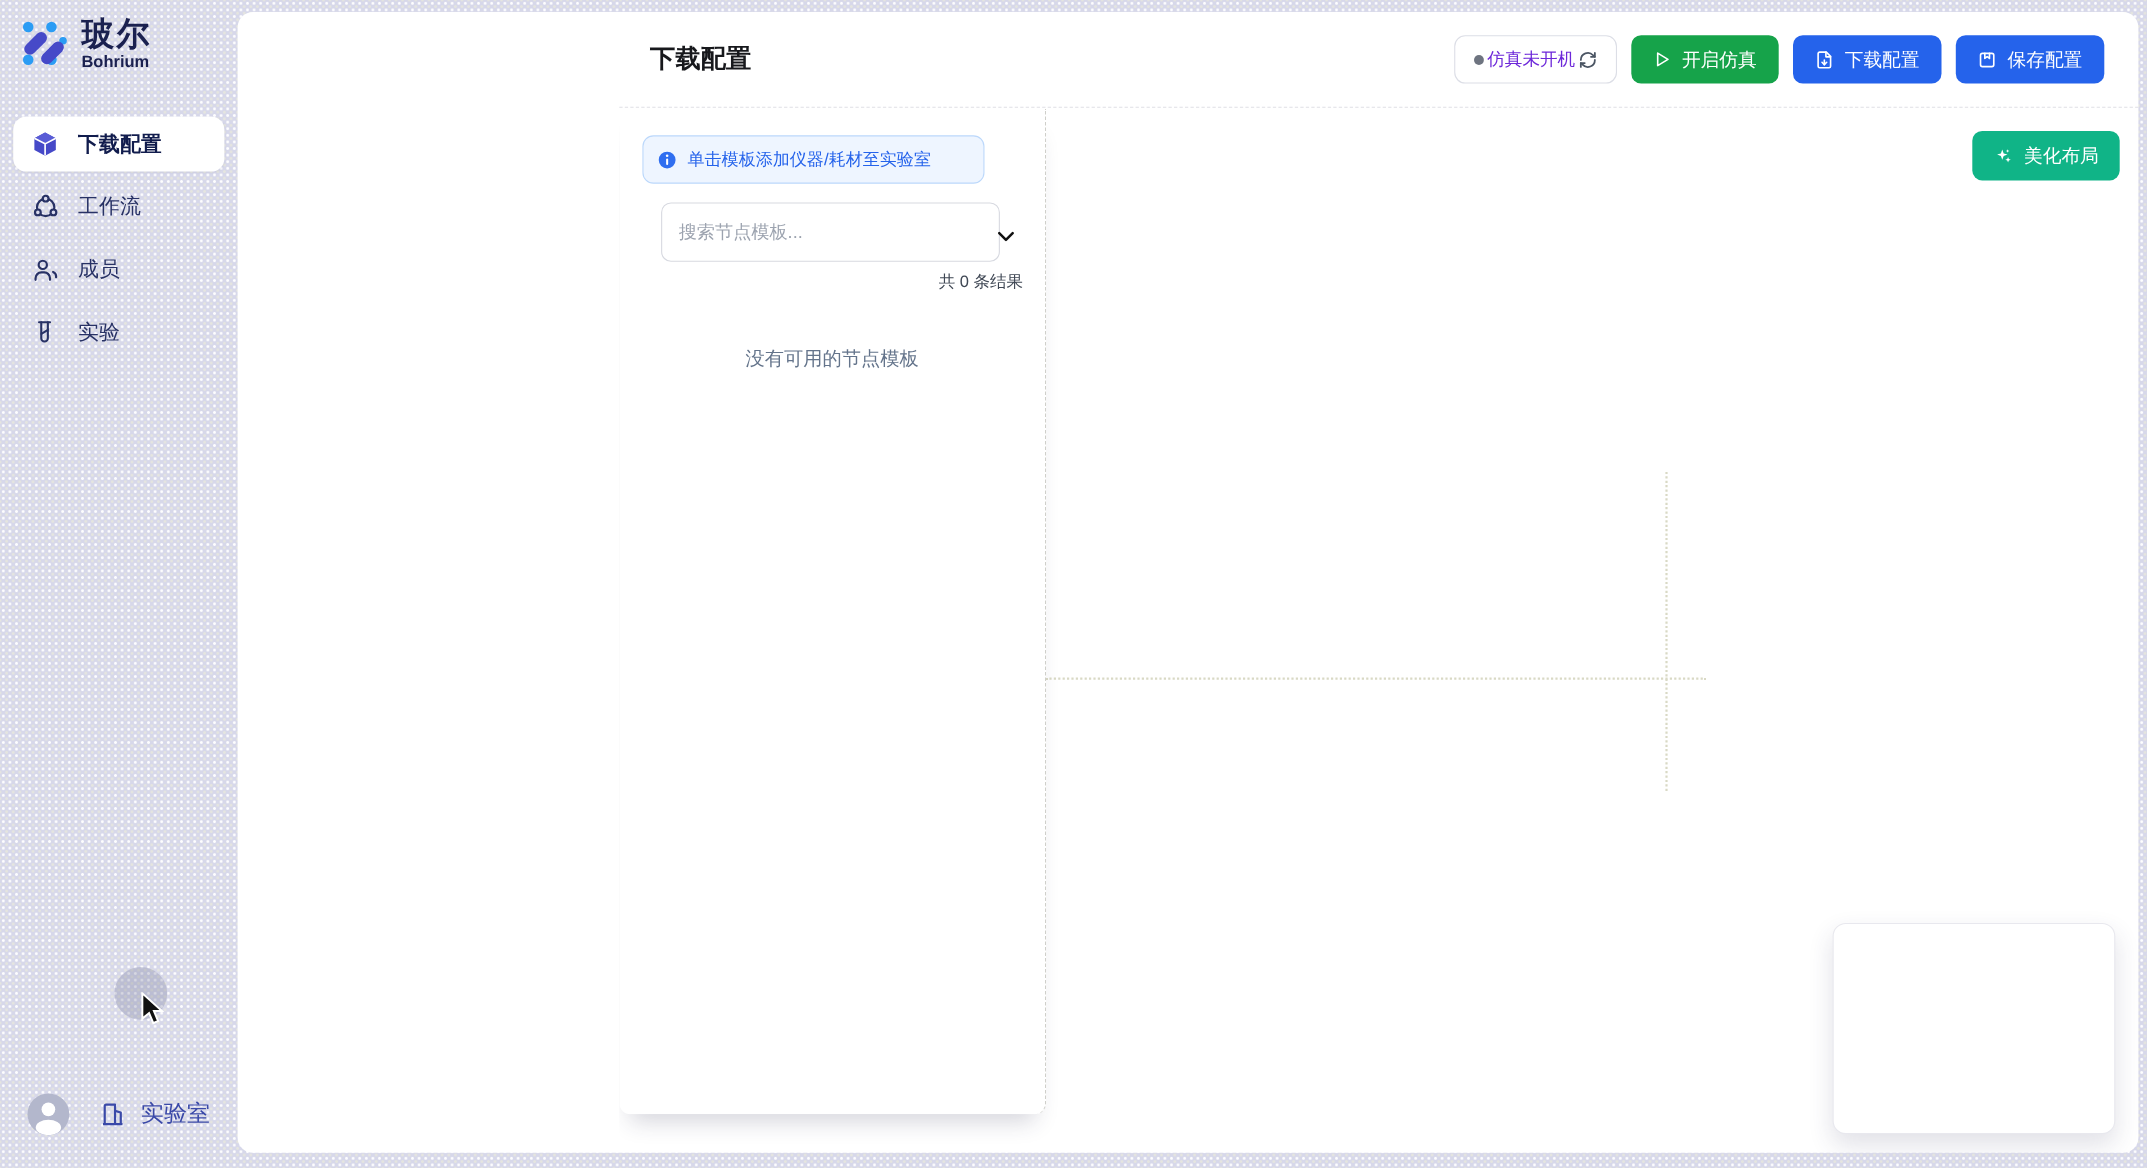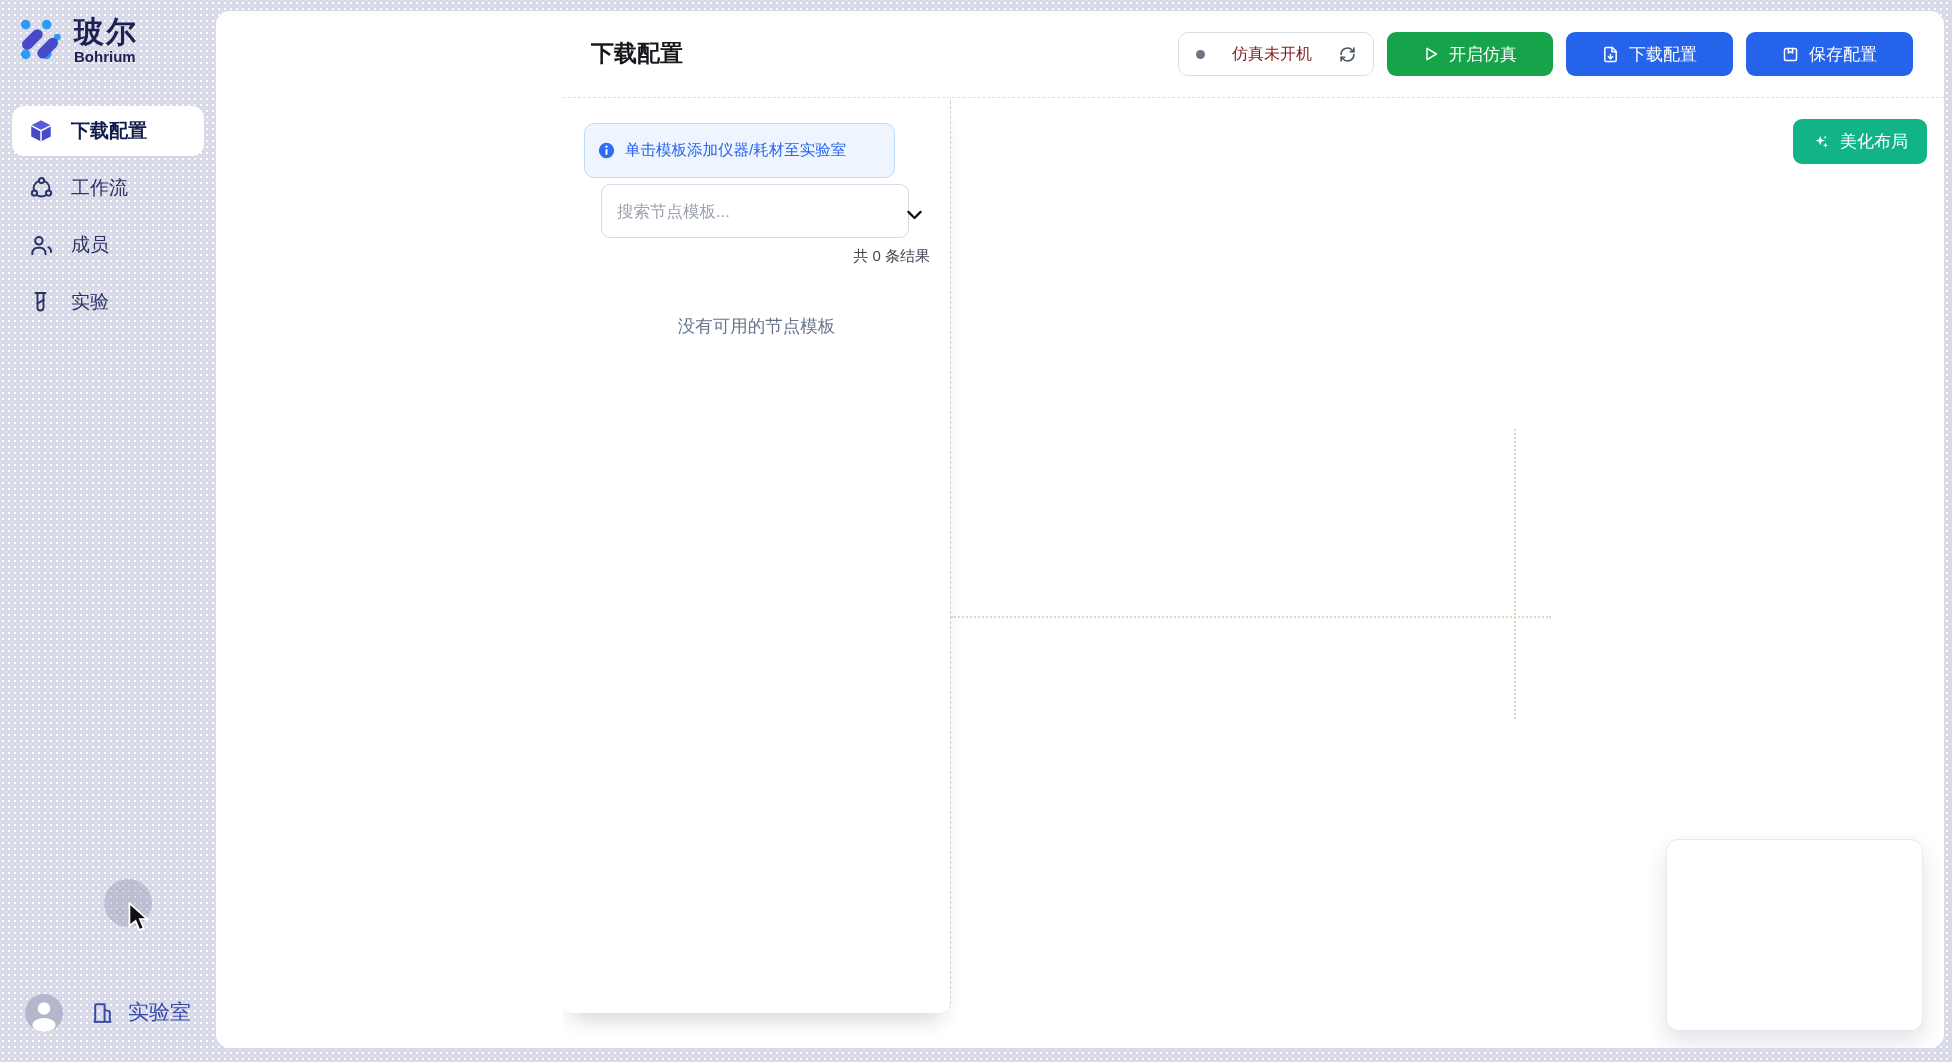--- a/index.html
+++ b/index.html
@@ -53,43 +53,43 @@
   .material-title .count { font-size:15px; font-weight:400; color:#9aa0ab; margin-left:8px; }
   .collapse-btn { position:absolute; right:12px; top:30px; width:26px; height:26px; color:#2d3748;
     display:flex; align-items:center; justify-content:center; cursor:pointer; }
 
   
   .work-header { position:absolute; left:347px; right:0; top:0; height:87px; border-bottom:1px dashed #dfdfe5; }
   .page-title { position:absolute; left:28px; top:27px; font-size:23px; font-weight:700; color:#17181c; }
   .header-actions { position:absolute; right:31px; top:21px; height:44px; display:flex; gap:13px; align-items:center; }
 
   .status-pill {
-    display:flex; align-items:center; gap:27px; height:44px; padding:0 17px;
-    background:#fff; border:1px solid #dcdee6; border-radius:10px; font-size:16px; color:#7f1d1d;
+    display:flex; align-items:center; gap:3px; height:44px; padding:0 17px;
+    background:#fff; border:1px solid #dcdee6; border-radius:10px; font-size:16px; color:#6d28d9;
   }
   .status-pill .dot { width:9px; height:9px; border-radius:50%; background:#6e7480; }
   .status-pill .refresh { color:#4b5563; display:flex; cursor:pointer; }
 
-  .btn { display:flex; align-items:center; gap:10px; height:44px; padding:0 36px; border:none;
+  .btn { display:flex; align-items:center; gap:10px; height:44px; padding:0 20px; border:none;
     border-radius:9px; color:#fff; font-size:17px; font-weight:500; cursor:pointer;
     font-family:inherit; }
   .btn-green { background:#16a34a; }
   .btn-blue  { background:#2563eb; }
 
   
   .canvas { position:absolute; left:347px; right:0; top:88px; bottom:0; overflow:hidden;
     border-radius:0 0 14px 0; }
 
   .template-panel {
     position:absolute; left:0; top:0; width:388px; height:914px; background:#fff;
     border-right:1px dashed #cfcfca; border-radius:0 0 10px 10px;
     box-shadow:0 16px 20px -10px rgba(40,40,75,.20);
   }
   .info-banner {
-    position:absolute; left:21px; top:24px; width:311px; height:55px;
+    position:absolute; left:21px; top:24px; width:311px; height:44px;
     background:#eef5ff; border:1px solid #bcd8fb; border-radius:10px;
     display:flex; align-items:center; gap:10px; padding:0 13px;
     color:#2563eb; font-size:15.5px;
   }
   .search-box {
     position:absolute; left:38px; top:85px; width:308px; height:54px;
     border:1px solid #d7d9e0; border-radius:9px; background:#fff;
     font-size:16.5px; color:#111827; padding:0 15px; outline:none; font-family:inherit;
   }
   .search-box::placeholder { color:#9ca3af; }

